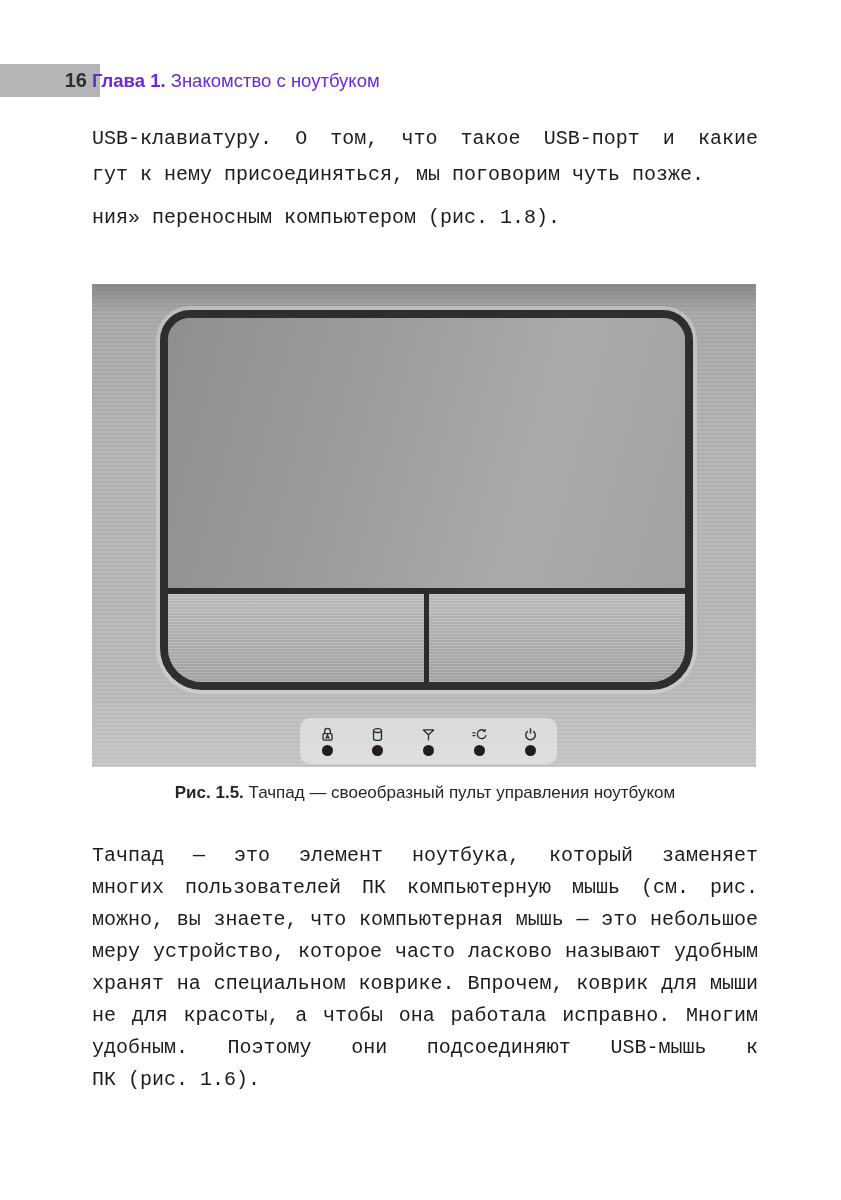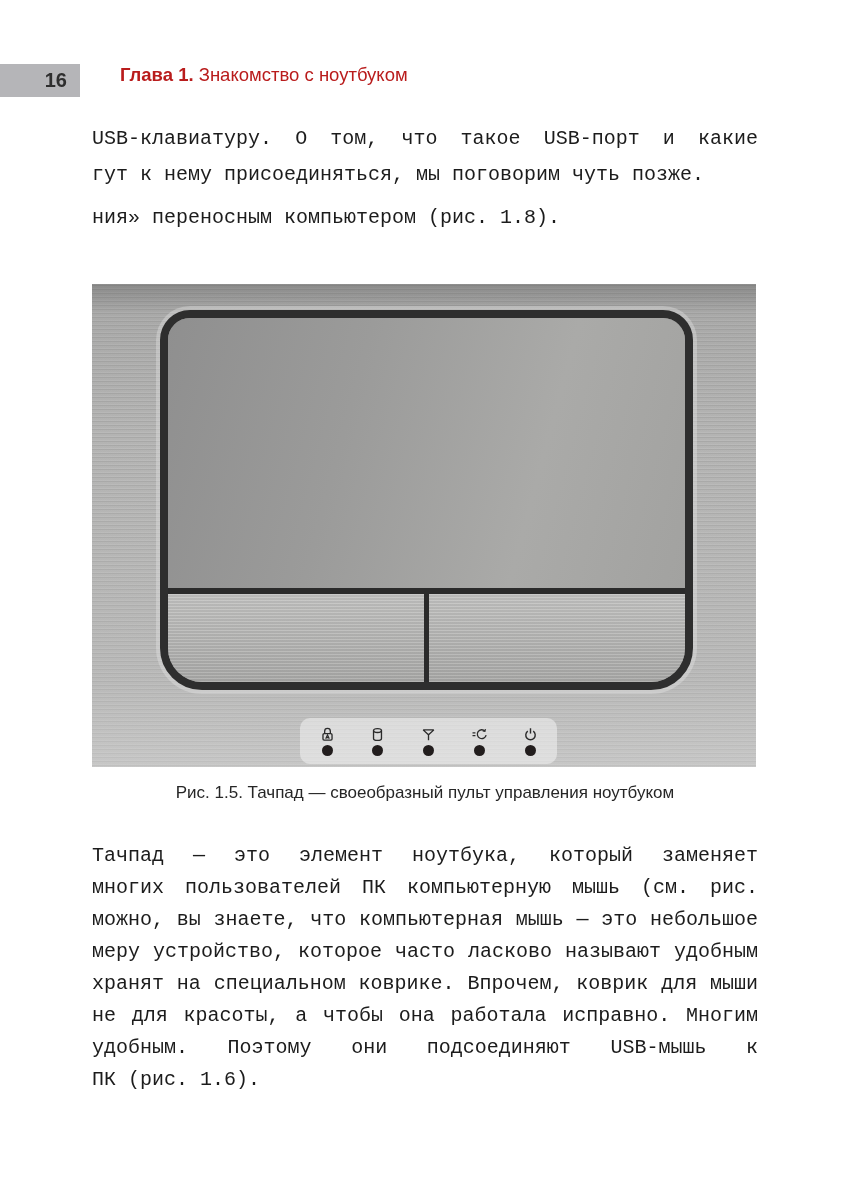--- a/index.html
+++ b/index.html
@@ -8,36 +8,35 @@
     position: relative;
     background: #ffffff;
     overflow: hidden;
     font-family: "Liberation Serif", serif;
     color: #1c1c1c;
   }
 
   
   .pagenum-bar {
     position: absolute; left: 0; top: 64px;
-    width: 80px; height: 33px;
+    width: 100px; height: 33px;
     background: #b5b5b8;
     display: flex; align-items: center; justify-content: flex-end;
     padding-right: 13px; box-sizing: border-box;
   }
   .pagenum-bar span {
     font-family: "Liberation Sans", sans-serif;
     font-weight: 700; font-size: 20px; color: #2e2e2e;
   }
   .running-head {
     position: absolute; left: 92px; top: 64px; height: 33px;
-    display: flex; 
+    display: flex; align-items: center;
     font-family: "Liberation Sans", sans-serif;
-    font-size: 18.5px; color: #b91c1c;
+    font-size: 18.5px; color: #6d28d9;
     white-space: pre;
-    margin-left: 28px;
   }
   .running-head .b { font-weight: 700; }
 
   
   .para { position: absolute; left: 92px; width: 666px; }
   .line {
     font-size: 20px; height: 32px; line-height: 32px;
     text-align: justify; text-align-last: justify;
     white-space: normal; overflow: hidden; font-family: Liberation Mono, monospace;
   }
@@ -107,21 +106,21 @@
   }
 
   
   .caption {
     position: absolute; left: 92px; top: 782px; width: 666px;
     text-align: center;
     font-family: "Liberation Sans", sans-serif;
     font-size: 17px; line-height: 22px; color: #262626;
     white-space: pre;
   }
-  .caption .b { font-weight: 400; }
+  .caption .b { font-weight: 700; }
 </style>
 </head>
 <body>
 
 <div class="pagenum-bar">
   <span>16</span>
 </div>
 <div class="running-head"><span class="b">Глава 1.</span><span> Знакомство с ноутбуком</span></div>
 
 <div class="para p1" style="top:121px;">

